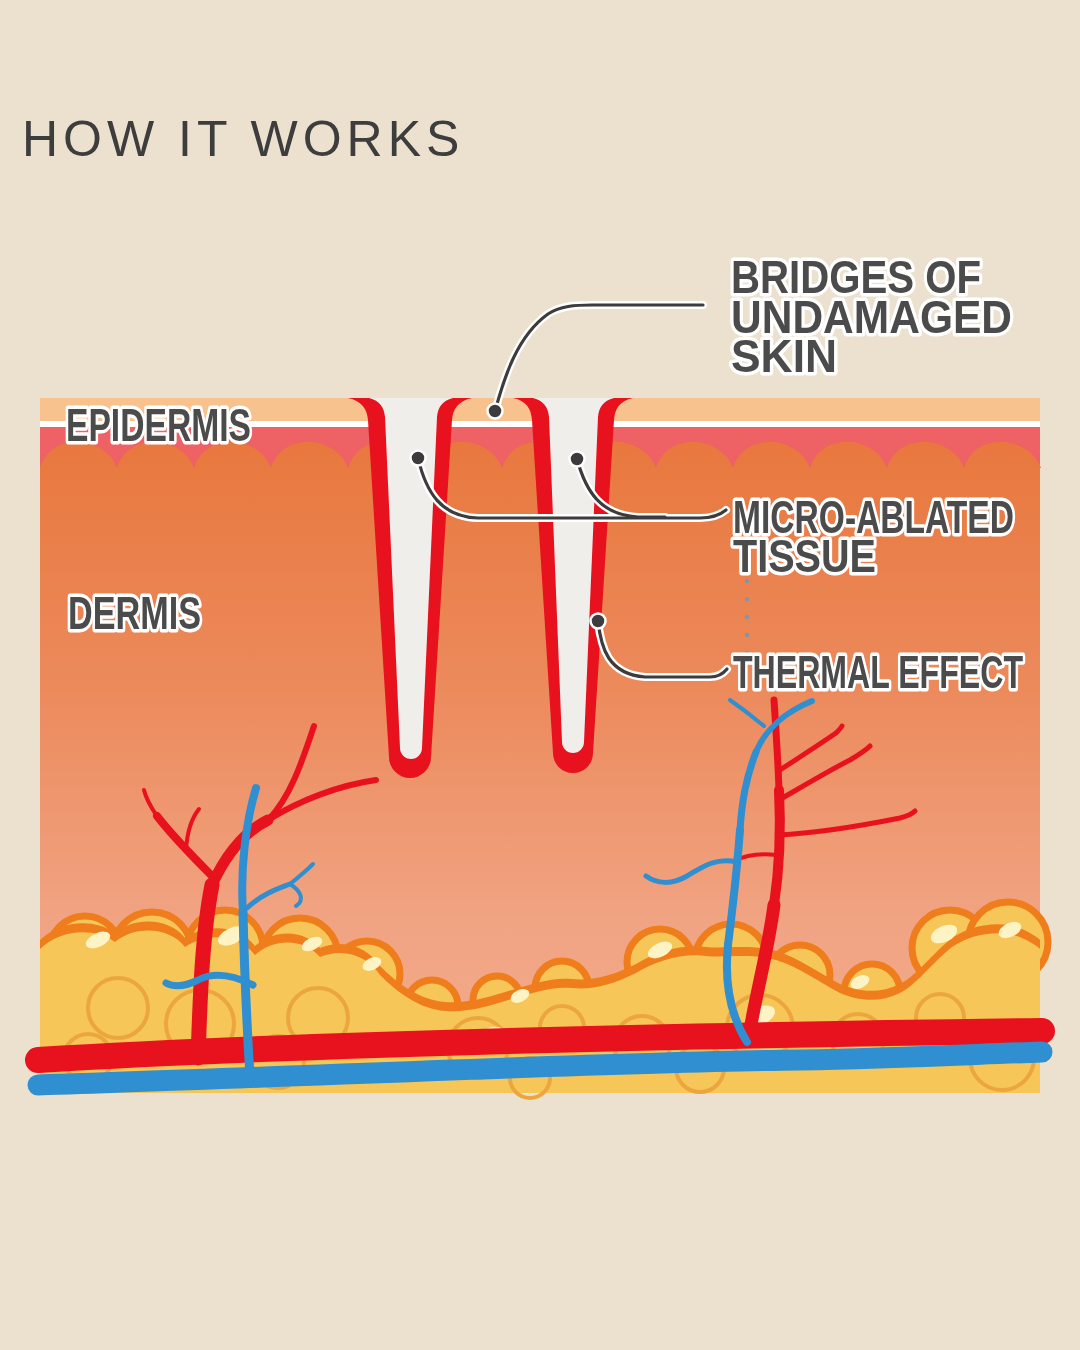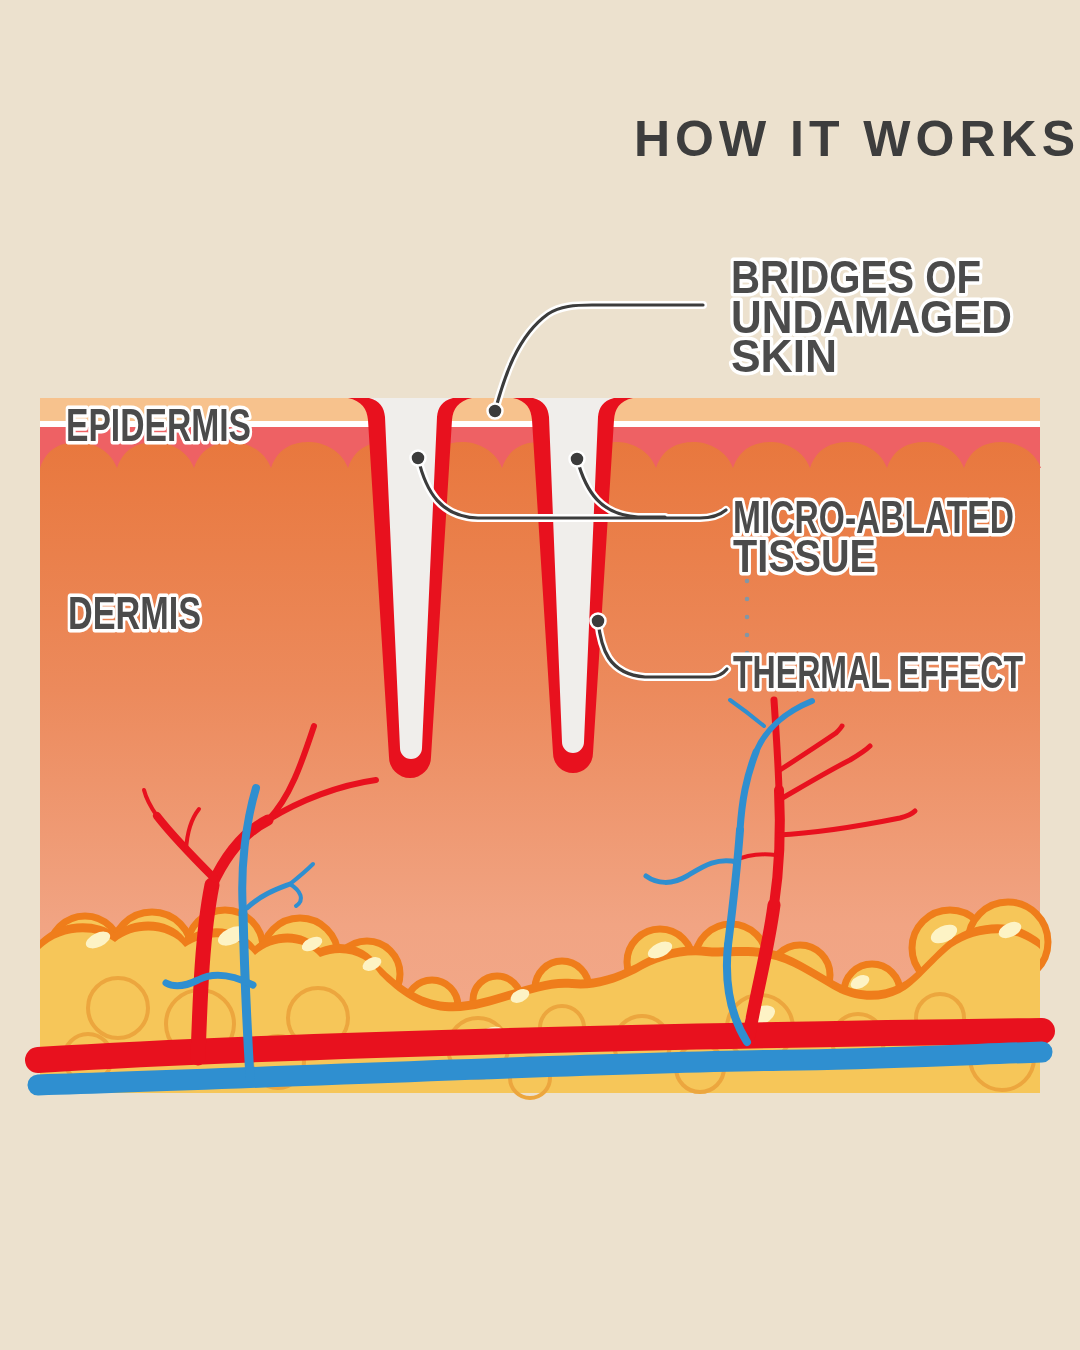--- a/index.html
+++ b/index.html
@@ -3,22 +3,22 @@
 <meta charset="utf-8">
 <style>
   html,body{margin:0;padding:0;}
   body{
     width:1080px;height:1350px;position:relative;overflow:hidden;
     background:#ece1ce;
     font-family:"Liberation Sans","DejaVu Sans",sans-serif;
   }
   .title{
     position:absolute;top:110px;left:0;right:0;
-    text-align:right;
-    font-size:50px;font-weight:700;letter-spacing:5px;
+    text-align:left;
+    font-size:50px;font-weight:400;letter-spacing:5px;
     color:#3d3d3d;
     padding-left:22px;
   }
   svg{position:absolute;top:0;left:0;}
   .lbl{
     font-family:"Liberation Sans","DejaVu Sans",sans-serif;
     font-weight:bold;
     fill:#4b4b4b;
     stroke:#ffffff;stroke-width:7px;
     paint-order:stroke;stroke-linejoin:round;

